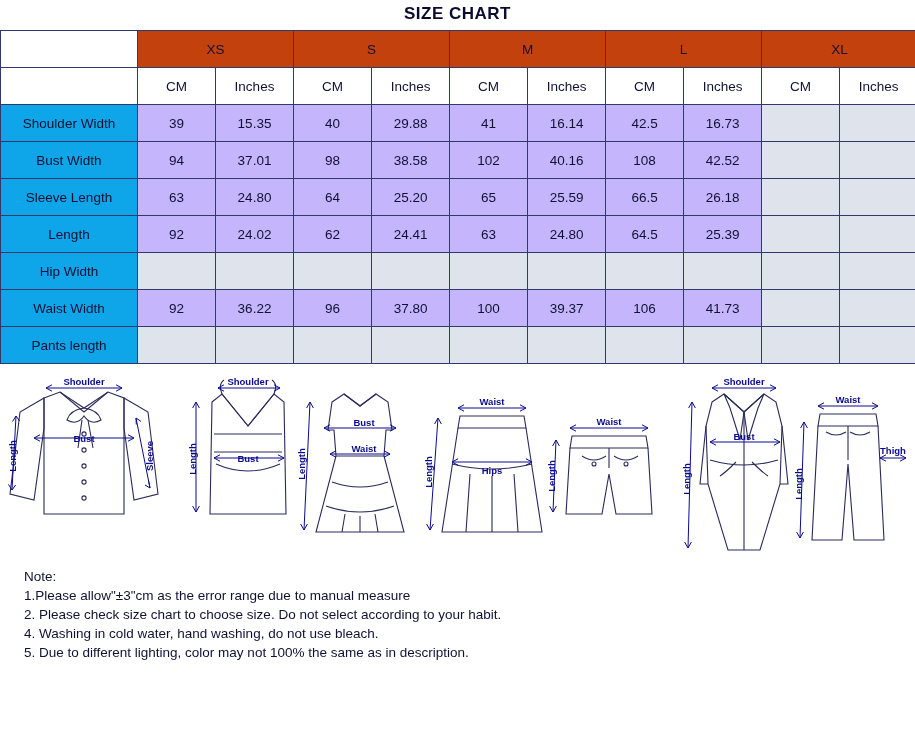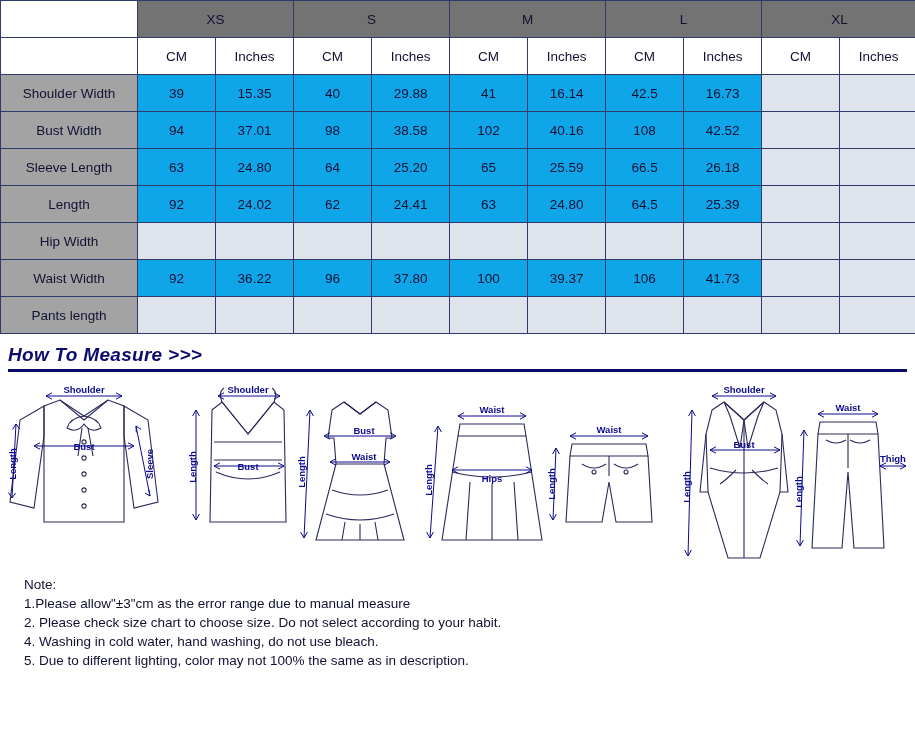--- a/index.html
+++ b/index.html
@@ -40,42 +40,42 @@
     font-size: 13.5px;
     color: #111133;
     height: 36px;
     padding: 0;
     font-weight: normal;
   }
   td.rowlabel {
     text-align: left;
     padding-left: 12px;
     font-size: 13.5px;
-    background: #a3a3a3;
+    background: #0ea5e9;
     width: 137px;
   }
   td.corner {
     background: #ffffff;
   }
   th.sizehdr {
     font-size: 20px;
     font-weight: bold;
     color: #e8191a;
-    background: #737373;
+    background: #c2410c;
     height: 40px;
   }
   th.unit {
     font-size: 13px;
     font-weight: bold;
     color: #111133;
     background: #ffffff;
     height: 32px;
   }
   td.val {
-    background: #0ea5e9;
+    background: #c4b5fd;
   }
   td.empty-shaded {
     background: #dfe4ec;
   }
   
   .howto-wrap {
     margin-top: 10px;
     padding-left: 8px;
   }
   .howto-title {
@@ -105,20 +105,21 @@
     line-height: 19px;
     color: #111133;
   }
   .notes .note-line { white-space: pre; }
 </style>
 </head>
 <body>
 
 <div class="page">
 
+  <div class="title">SIZE CHART</div>
 
   <table class="size-chart">
     <colgroup>
       <col style="width:137px">
       <col style="width:78px">
         <col style="width:78px">
       <col style="width:78px">
         <col style="width:78px">
       <col style="width:78px">
         <col style="width:78px">
@@ -238,24 +239,20 @@
         <td class="empty-shaded"></td>
         <td class="empty-shaded"></td>
         <td class="empty-shaded"></td>
         <td class="empty-shaded"></td>
         <td class="empty-shaded"></td>
         <td class="empty-shaded"></td>
       </tr>
     </tbody>
   </table>
 
-  <div class="howto-wrap">
-    <div class="howto-title">How To Measure &gt;&gt;&gt;</div>
-    <div class="howto-rule"></div>
-  </div>
 
   <div class="figures">
     <svg width="915" height="195" viewBox="0 0 915 195" xmlns="http://www.w3.org/2000/svg">
       <g stroke="#2a2a5a" fill="none" stroke-width="1.1">
 
         <g>
 
           <path d="M44 34 L20 48 L10 130 L34 136 L44 64 Z"></path>
           <path d="M124 34 L148 48 L158 130 L134 136 L124 64 Z"></path>
 

